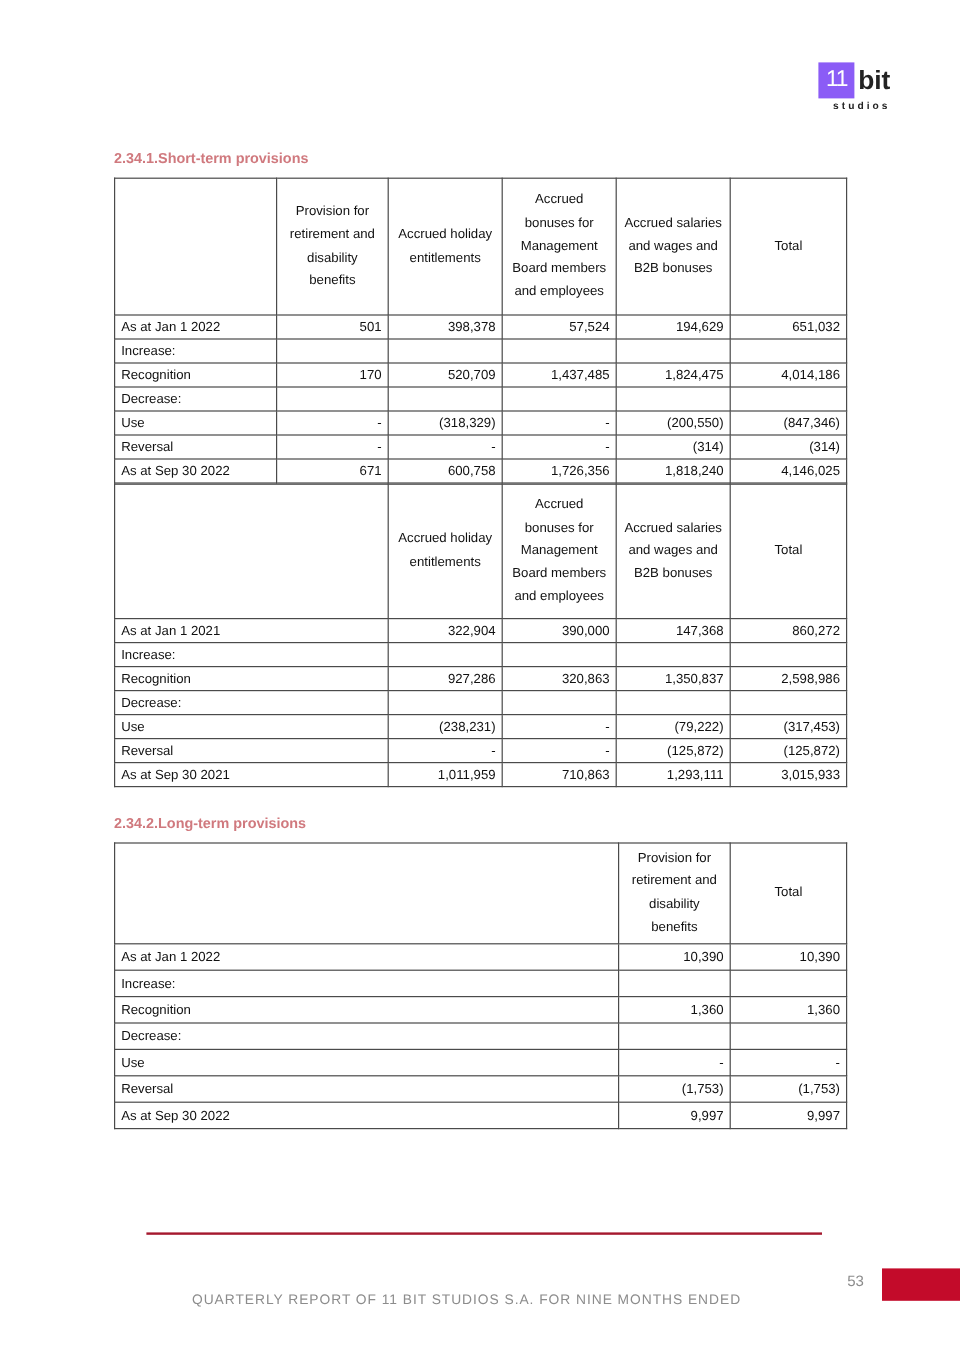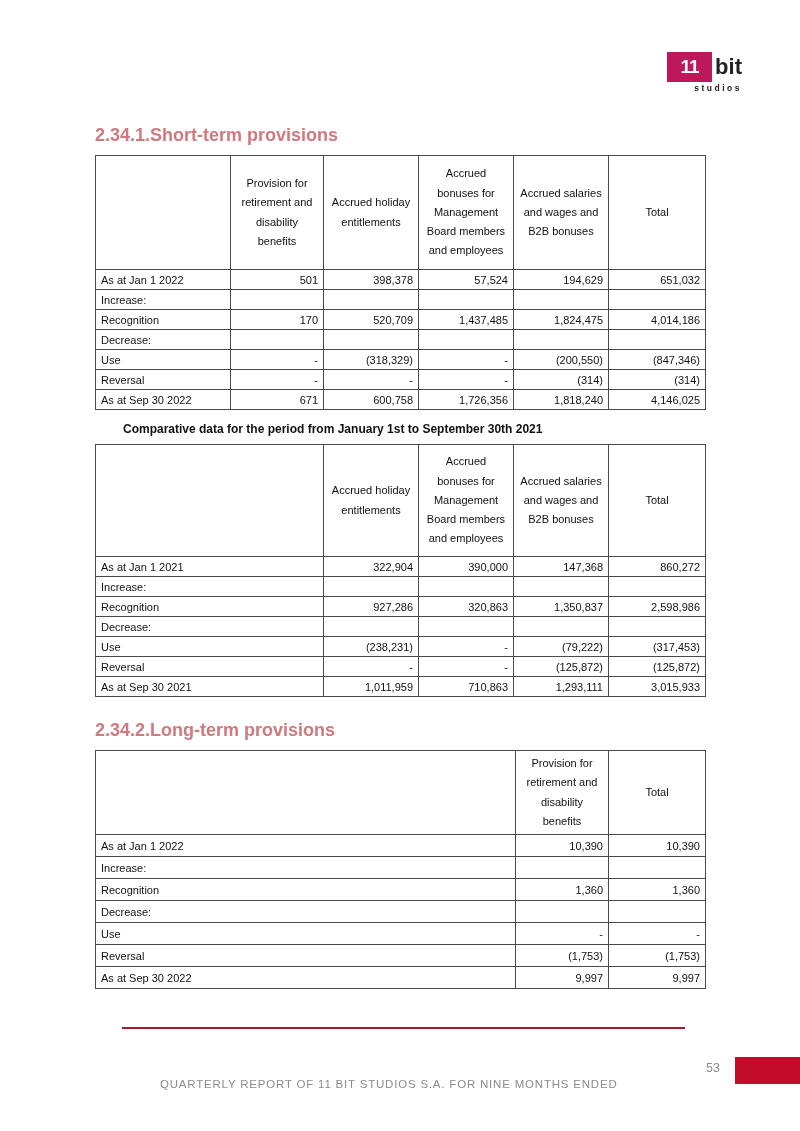--- a/index.html
+++ b/index.html
@@ -8,31 +8,31 @@
     width:800px; height:1131px; position:relative;
     font-family:"Liberation Sans", "DejaVu Sans", sans-serif;
     color:#1a1a1a;
   }
   .page { position:relative; width:800px; height:1131px; overflow:hidden; }
 
   
   .logo { position:absolute; top:52px; left:652px; width:90px; }
   .logo-top { display:flex; align-items:center; justify-content:flex-end; }
   .logo-mark {
-    background:#be185d; color:#ffffff; font-weight:700; font-size:19px;
-    width:45px; height:30px; display:flex; align-items:center; justify-content:center;
+    background:#8b5cf6; color:#ffffff; font-weight:400; font-size:19px;
+    width:30px; height:30px; display:flex; align-items:center; justify-content:center;
     letter-spacing:-1px;
   }
   .logo-bit { font-size:22px; font-weight:700; color:#232323; margin-left:3px; line-height:0.9; }
   .logo-studios { text-align:right; font-size:8.5px; letter-spacing:2.5px; font-weight:700; color:#232323; margin-top:1px; }
 
   
   .content { position:absolute; top:125px; left:95px; width:610px; }
   h2.section-heading {
-    color:#d0797e; font-size:18px; font-weight:700; margin:0 0 9px 0;
+    color:#d0797e; font-size:12px; font-weight:700; margin:0 0 9px 0;
   }
   h2.second { margin-top:23px; }
 
   .caption { font-size:12px; font-weight:700; margin:12px 0 8px 28px; color:#111; }
 
   table { border-collapse:collapse; width:610px; table-layout:fixed; font-size:11px; }
   th, td { border:1px solid #4a4a4a; padding:2px 5px; font-weight:400; color:#111; }
   th { text-align:center; vertical-align:middle; line-height:1.75; font-weight:400; }
   td.label-cell { text-align:left; }
   td.num-cell { text-align:right; }
@@ -138,21 +138,20 @@
             <td class="label-cell">As at Sep 30 2022</td>
             <td class="num-cell">671</td>
             <td class="num-cell">600,758</td>
             <td class="num-cell">1,726,356</td>
             <td class="num-cell">1,818,240</td>
             <td class="num-cell">4,146,025</td>
           </tr>
         </tbody>
     </table>
 
-    <p class="caption">Comparative data for the period from January 1st to September 30th 2021</p>
 
     <table class="t2">
       <colgroup>
         <col style="width:228px">
           <col style="width:95px">
           <col style="width:95px">
         <col style="width:95px">
           <col style="width:97px">
       </colgroup>
       <thead>

